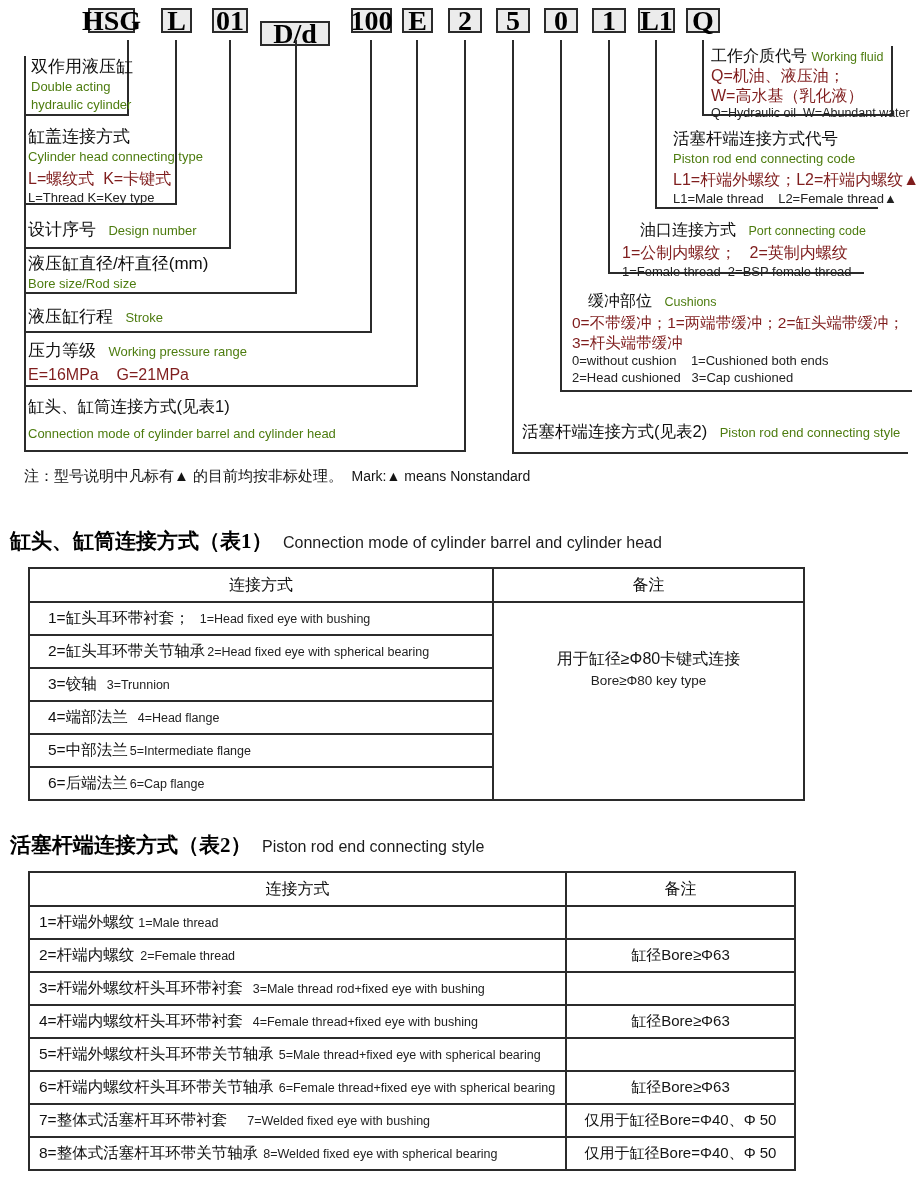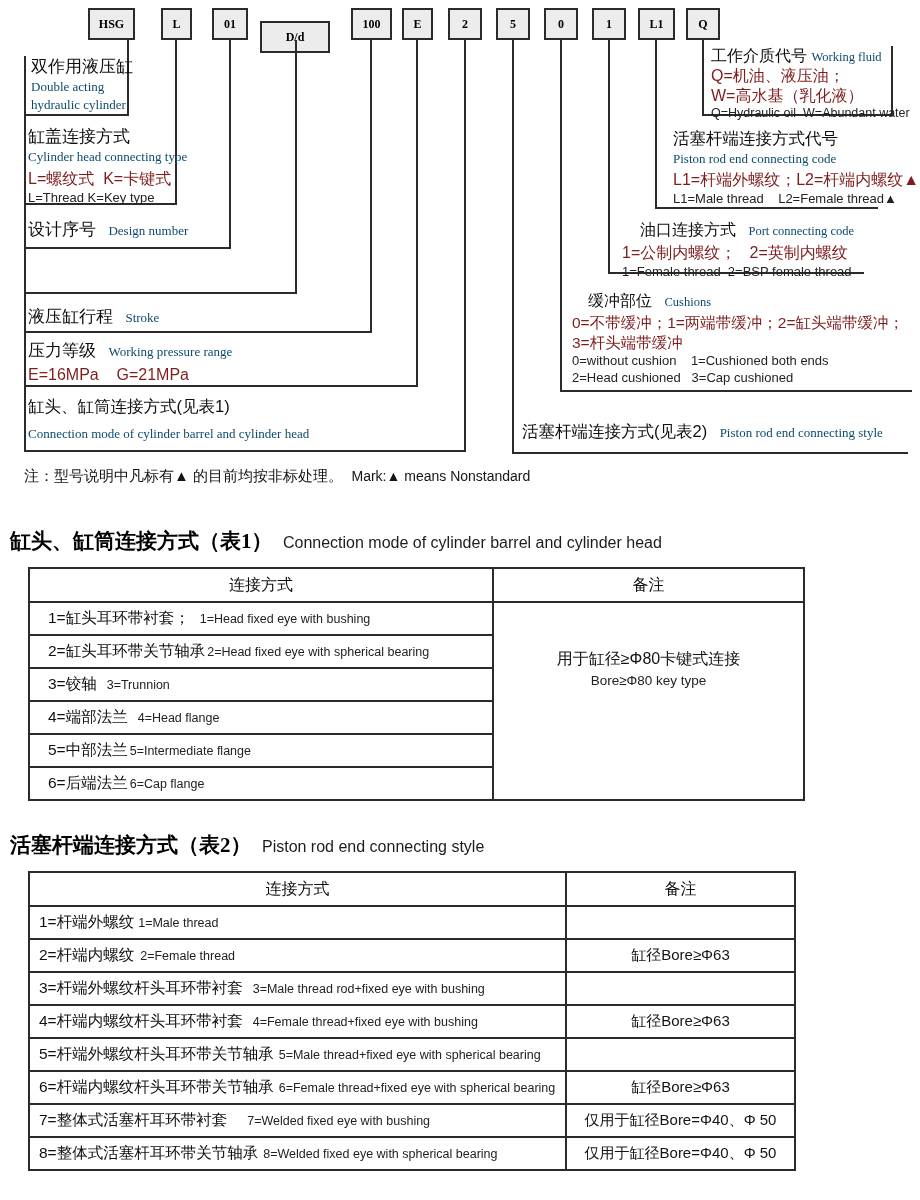--- a/index.html
+++ b/index.html
@@ -1,28 +1,28 @@
 <!DOCTYPE html>
 <html><head>
 <meta charset="utf-8">
 <style>
   html,body{margin:0;padding:0;background:#fff;}
   .page{position:relative;width:920px;height:1200px;background:#ffffff;
         font-family:"Liberation Sans","DejaVu Sans",sans-serif;color:#141414;overflow:hidden;}
   
-  .code-box{position:absolute;top:8px;height:32px;box-sizing:border-box;background:#ececec;
+  .code-box{position:absolute;top:8px;height:25px;box-sizing:border-box;background:#ececec;
             border:2px solid #2b2b2b;display:flex;align-items:center;justify-content:center;
-            font-family:"Liberation Serif","DejaVu Serif",serif;font-weight:700;font-size:12px;color:#000;}
+            font-family:"Liberation Serif","DejaVu Serif",serif;font-weight:700;font-size:28px;color:#000;}
   
   .vl{position:absolute;width:2px;background:#2b2b2b;}
   .hl{position:absolute;height:2px;background:#2b2b2b;}
   
   .co{position:absolute;line-height:1.32;white-space:nowrap;}
   .cn{display:block;font-size:17px;color:#0f0f0f;}
-  .en{display:block;font-size:13px;color:#0c4a6e;font-family:Liberation Serif, serif;}
+  .en{display:block;font-size:13px;color:#4d7c0f;}
   .opt-cn{display:block;font-size:16px;color:#7f1d1d;margin-top:2px;}
   .opt-en{display:block;font-size:13px;color:#232323;}
   .sm{font-size:12.5px;}
   .inl{display:inline;}
   .gap{margin-left:8px;}
   
   .note{position:absolute;white-space:nowrap;}
   .note .n-cn{font-size:15px;}
   .note .n-en{font-size:14px;margin-left:4px;}
   
@@ -99,20 +99,24 @@
     <span class="cn">双作用液压缸</span>
     <span class="en">Double acting</span>
     <span class="en">hydraulic cylinder</span>
   </div>
 
   <div class="co" style="left:28px;top:219px;">
     <span class="cn inl">设计序号</span>
     <span class="en inl gap">Design number</span>
   </div>
 
+  <div class="co" style="left:28px;top:253px;">
+    <span class="cn">液压缸直径/杆直径(mm)</span>
+    <span class="en">Bore size/Rod size</span>
+  </div>
 
   <div class="co" style="left:28px;top:306px;">
     <span class="cn inl">液压缸行程</span>
     <span class="en inl gap">Stroke</span>
   </div>
 
   <div class="co" style="left:28px;top:340px;">
     <div>
       <span class="cn inl">压力等级</span>
       <span class="en inl gap">Working pressure range</span>

